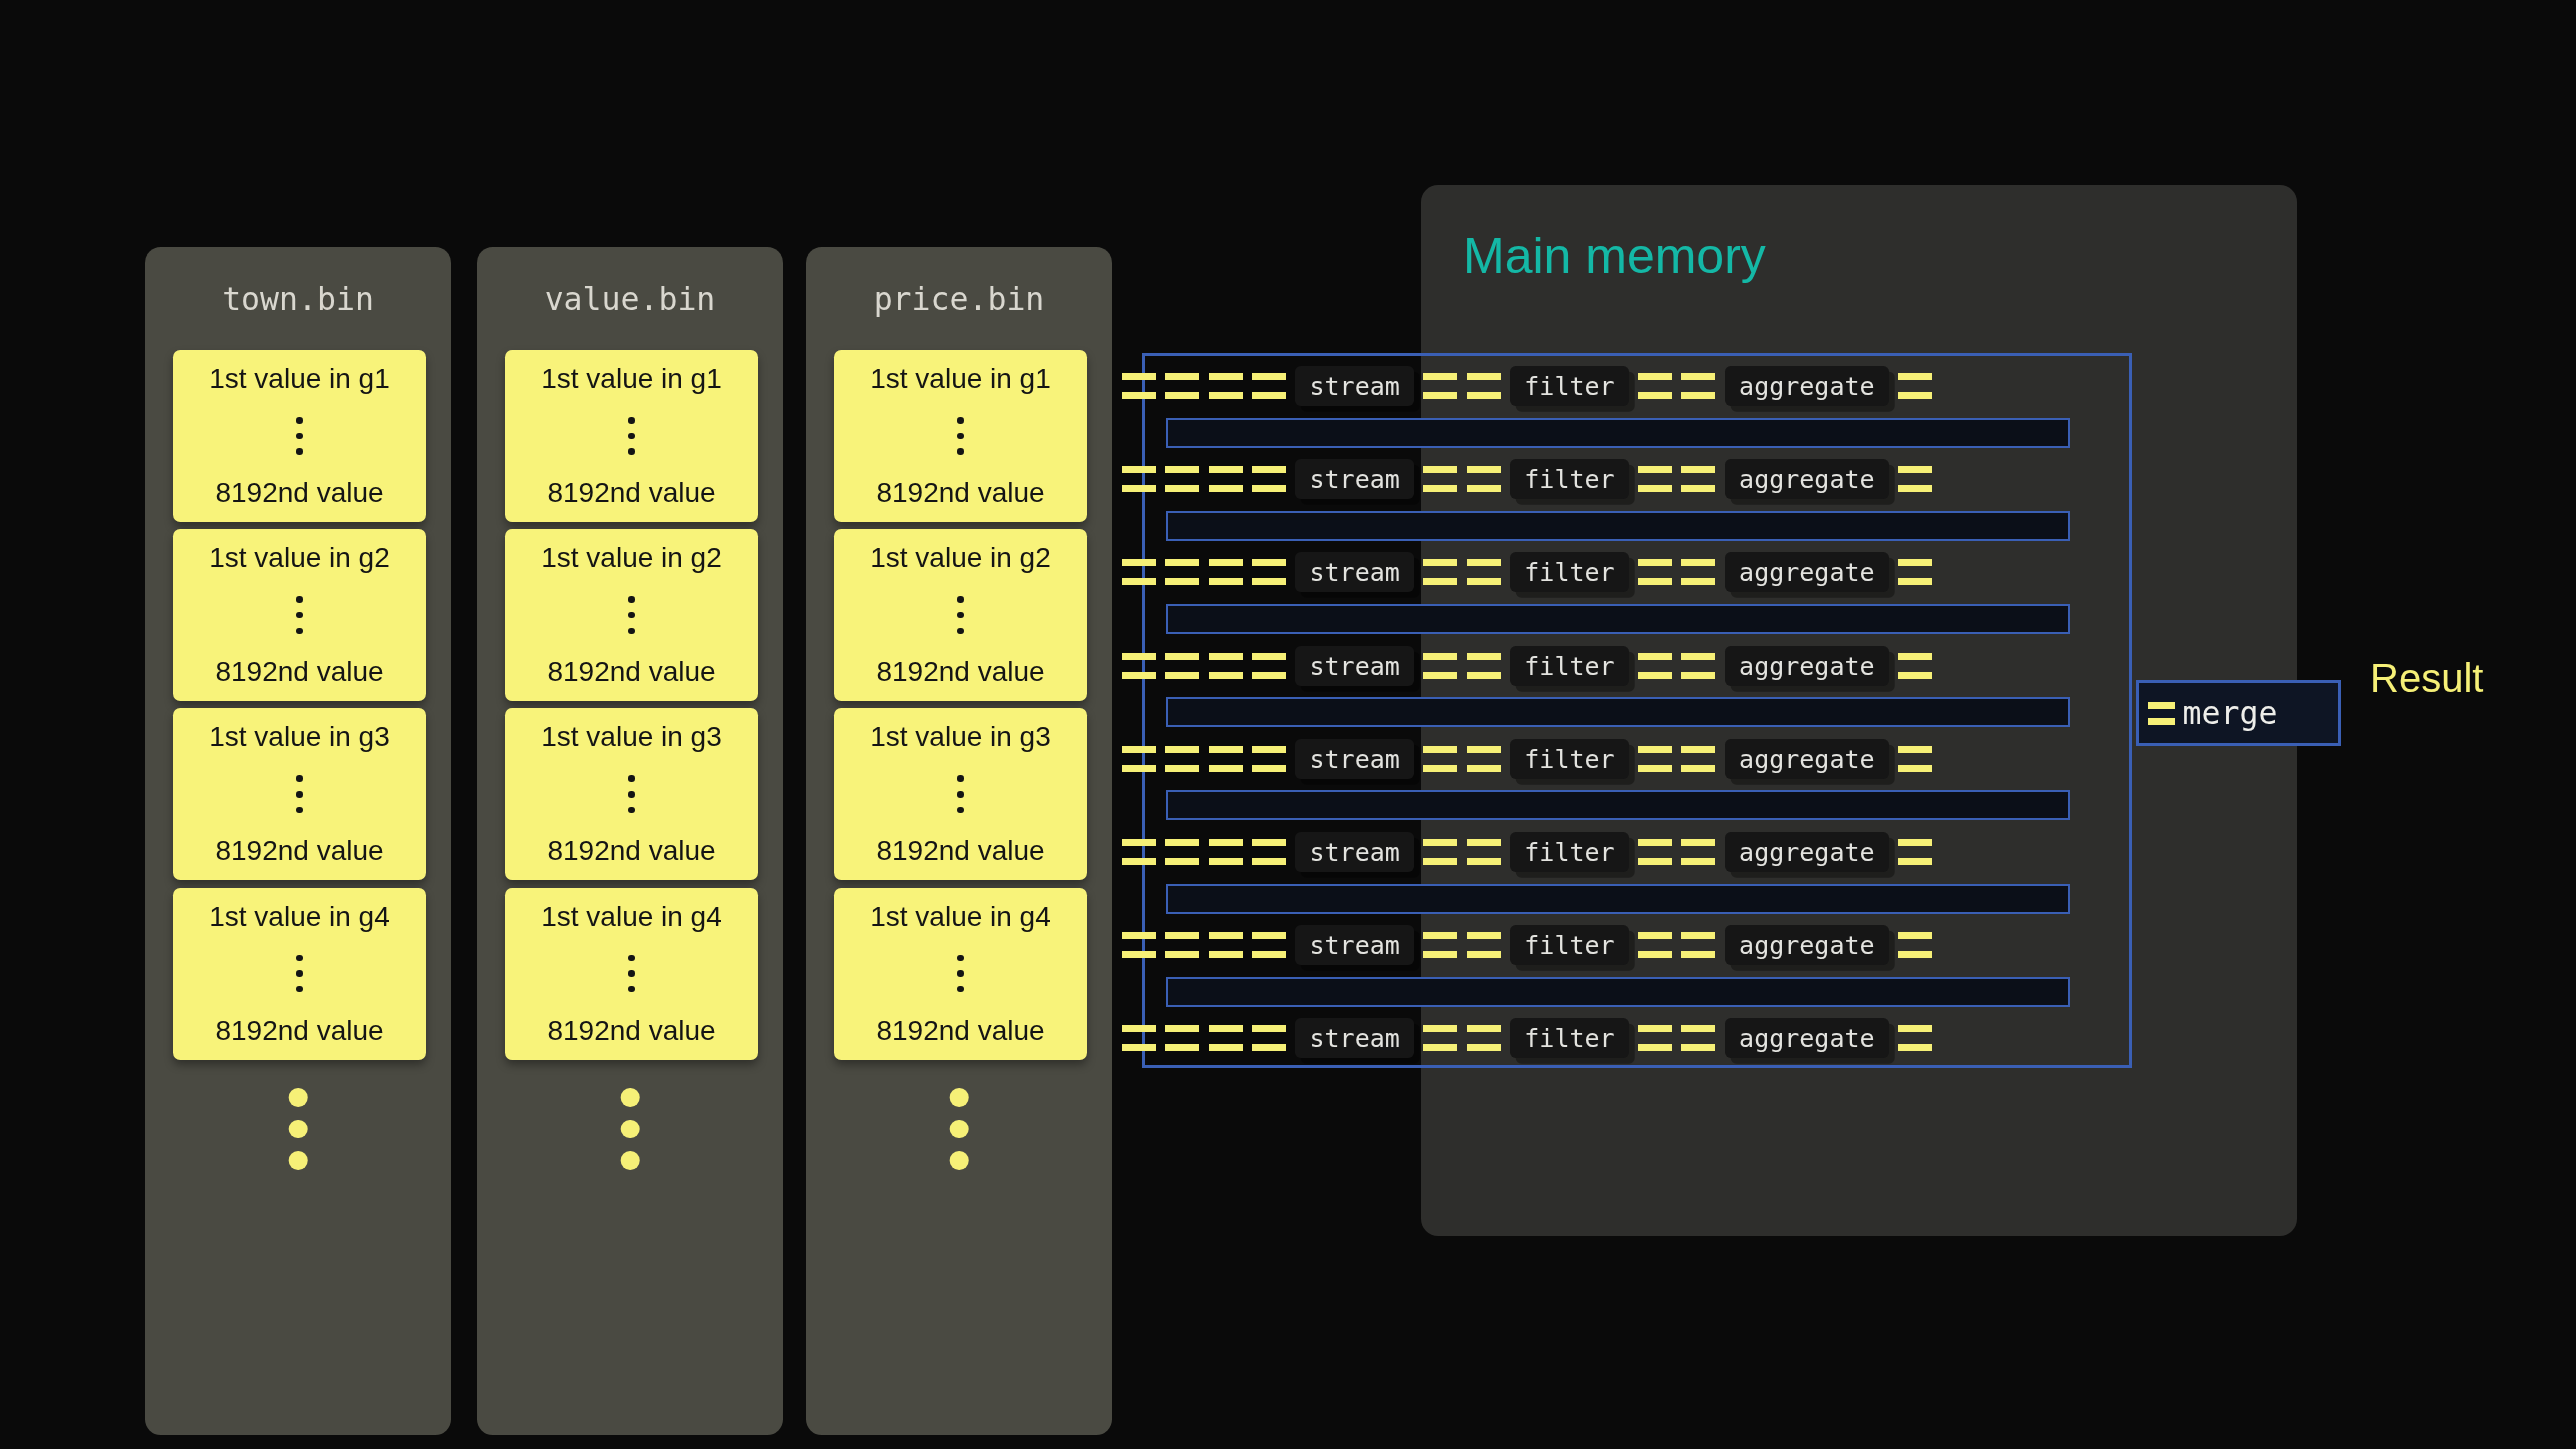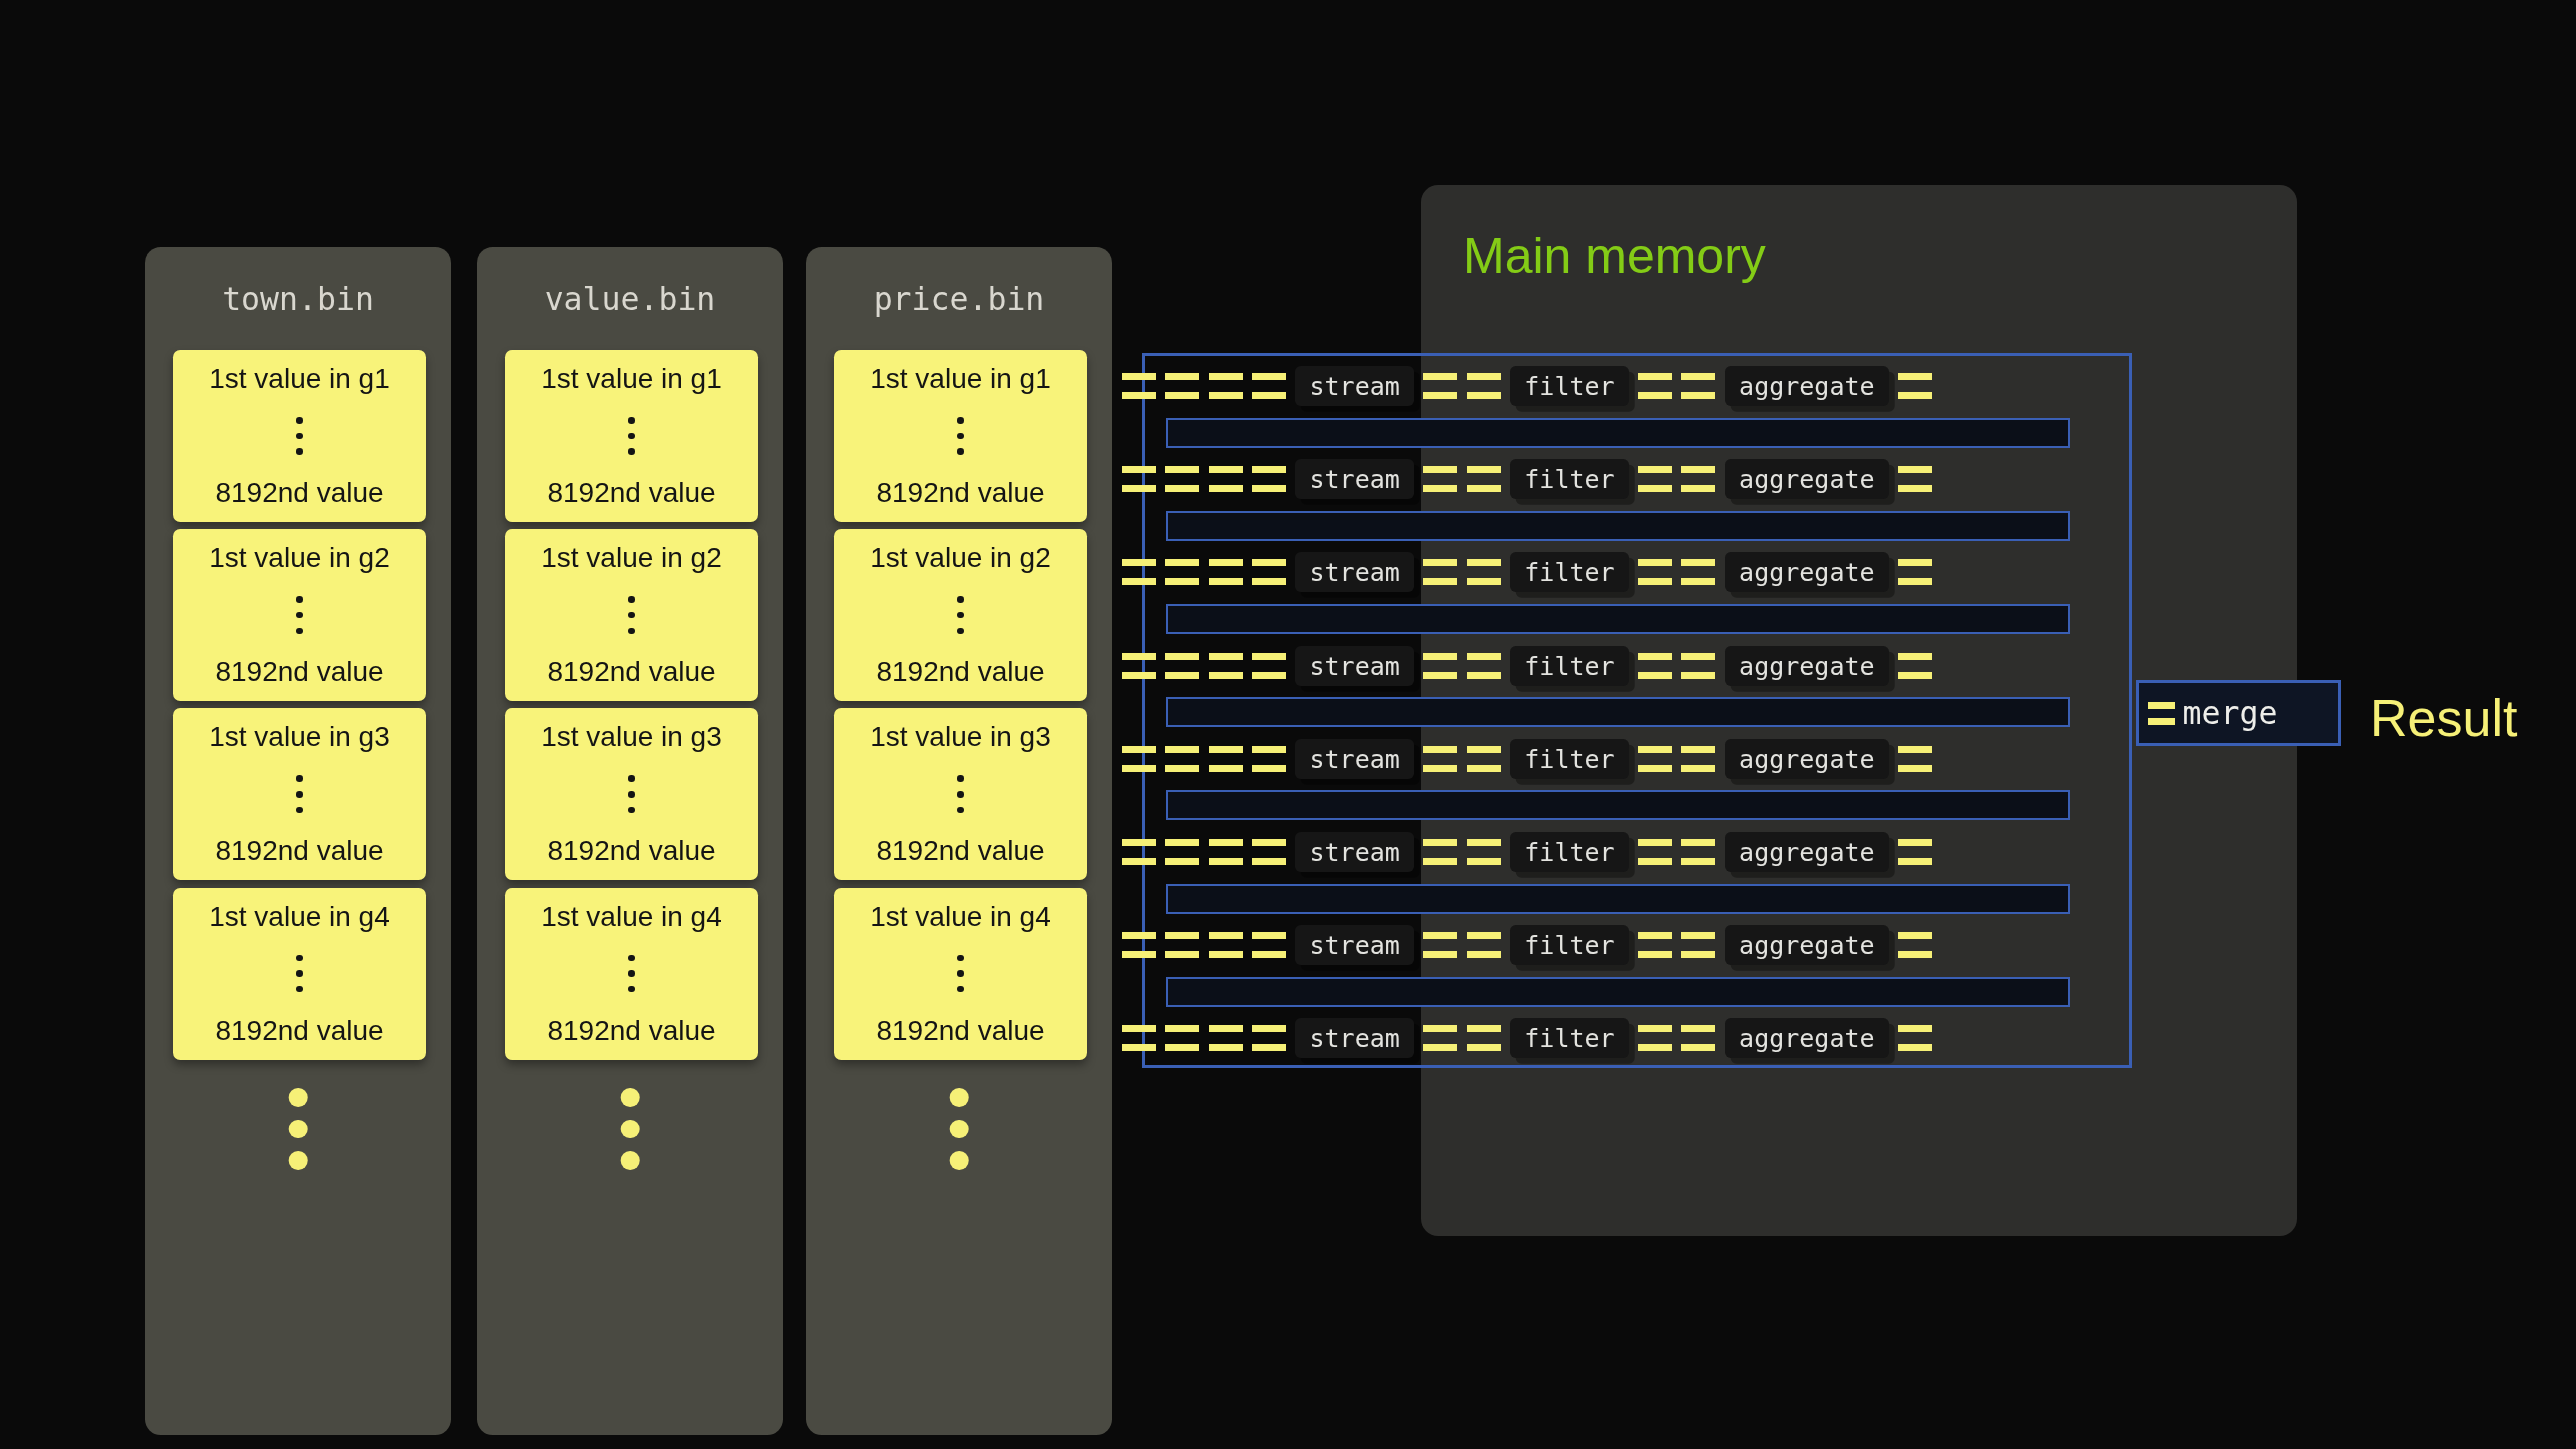--- a/index.html
+++ b/index.html
@@ -17,42 +17,42 @@
         padding:13px 5.7px;color:#141414;font-size:28px;box-shadow:0 5px 8.6px rgba(0,0,0,.35);}
   .vdots{display:flex;flex-direction:column;gap:9.3px;}
   .kdot{width:6.4px;height:6.4px;border-radius:50%;background:#141414;}
   .col-dots{position:absolute;top:841px;left:50%;transform:translateX(-50%);
             display:flex;flex-direction:column;gap:13px;}
   .ydot{width:18.6px;height:18.6px;border-radius:50%;background:#f6f077;}
 
   
   .memory{position:absolute;left:1421px;top:185px;width:876px;height:1051px;
           background:#2e2e2c;border-radius:17px;}
-  .memory-title{position:absolute;left:42px;top:42px;font-size:50px;color:#84cc16;}
+  .memory-title{position:absolute;left:42px;top:42px;font-size:50px;color:#14b8a6;}
 
   
   .blue-box{position:absolute;left:1142px;top:353px;width:990px;height:715px;
             border:3.6px solid #3a5fb5;box-sizing:border-box;z-index:3;}
   .lane{position:absolute;left:1166px;width:904px;height:30px;background:#0b0f18;
         border:2.9px solid #3a5fb5;box-sizing:border-box;z-index:4;}
 
   
   .prow{position:absolute;left:1122px;height:64px;display:flex;align-items:center;gap:9.3px;z-index:5;}
   .eq{width:34px;height:26px;box-sizing:border-box;flex:0 0 auto;
       border-top:7.9px solid #f6f077;border-bottom:7.9px solid #f6f077;}
   .eq-sm{width:27px;height:23px;border-top-width:7.2px;border-bottom-width:7.2px;}
   .pill{font-family:"DejaVu Sans Mono",monospace;font-size:25px;color:#e3e3df;background:#161616;
         padding:5.7px 14.3px;border-radius:5.7px;box-shadow:5.7px 5.7px 0 rgba(0,0,0,.35);white-space:nowrap;}
 
   
   .merge{position:absolute;left:2136px;top:680px;width:205px;height:66px;z-index:6;
          background:#0e1524;border:3.6px solid #3a5fb5;box-sizing:border-box;
          display:flex;align-items:center;gap:8px;padding-left:8.6px;}
   .merge-label{font-family:"DejaVu Sans Mono",monospace;font-size:31.5px;color:#eeeeea;}
-  .result{position:absolute;left:2370px;top:688px;font-size:52px;color:#f6f077;z-index:6;}
+  .result{position:absolute;left:2370px;top:656px;font-size:40px;color:#f6f077;z-index:6;}
 </style>
 </head>
 <body>
 
 <div id="stage">
 
   <div id="files">
   <div class="file-col" style="left: 145px;">
     <div class="file-title">town.bin</div>
     <div class="cards">

